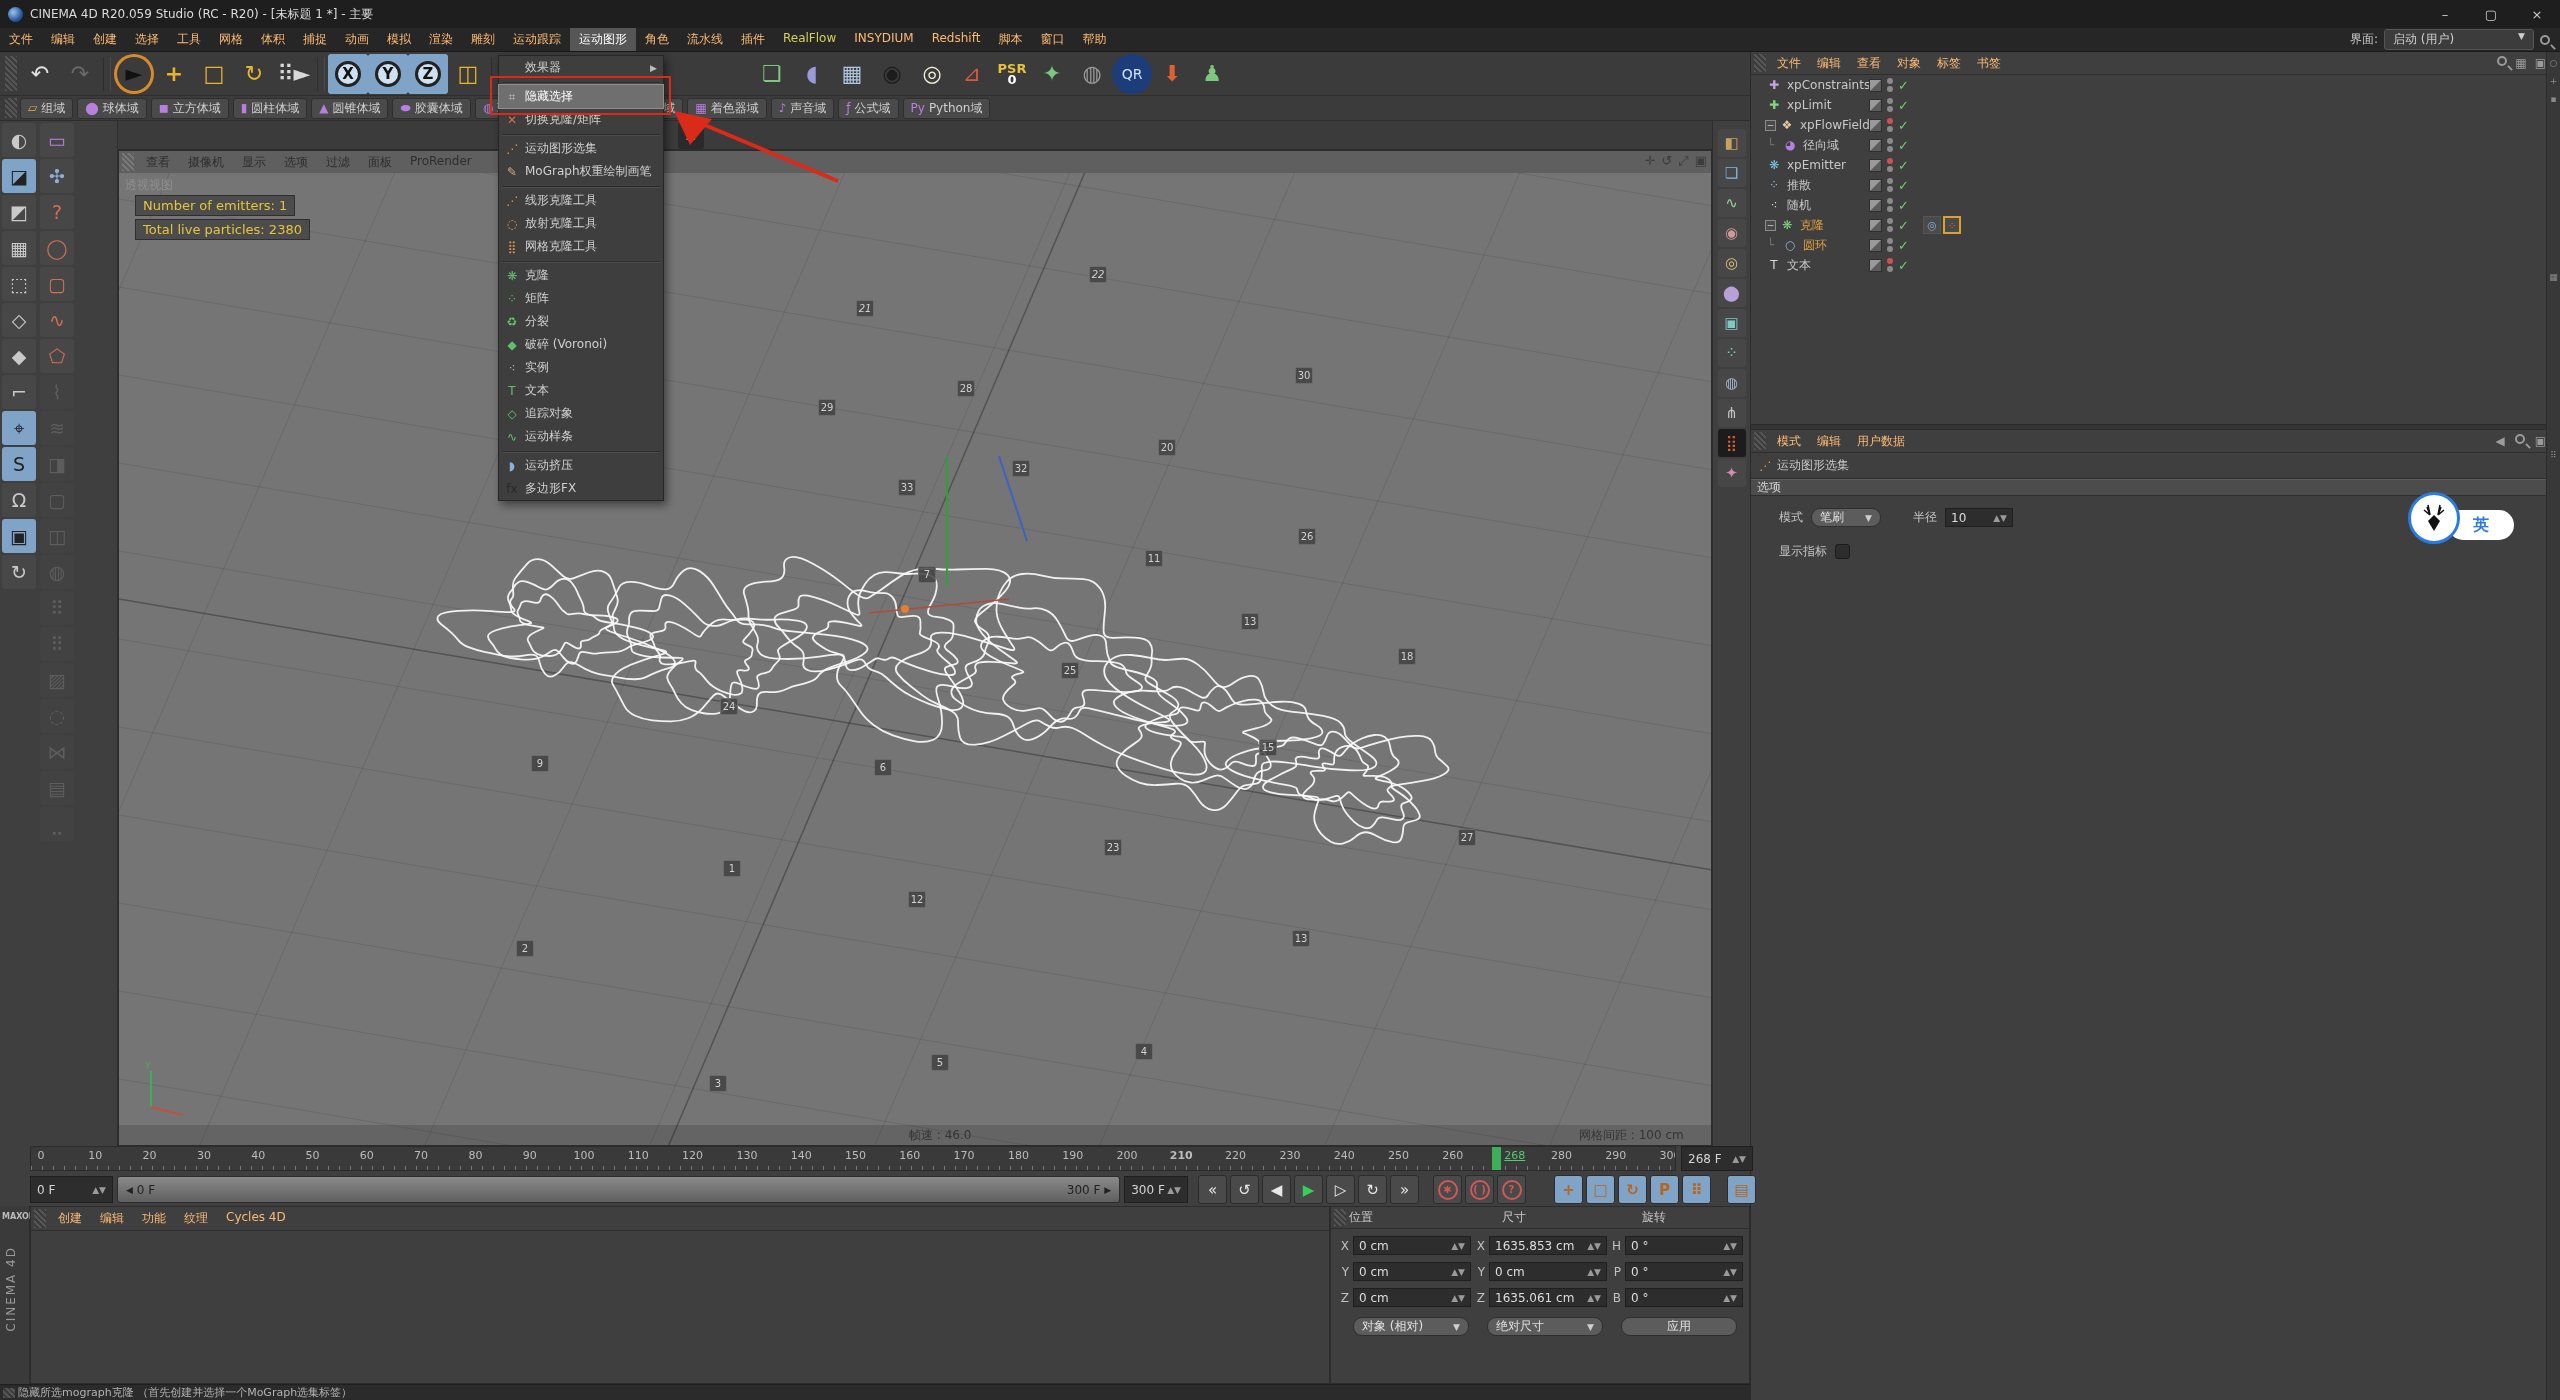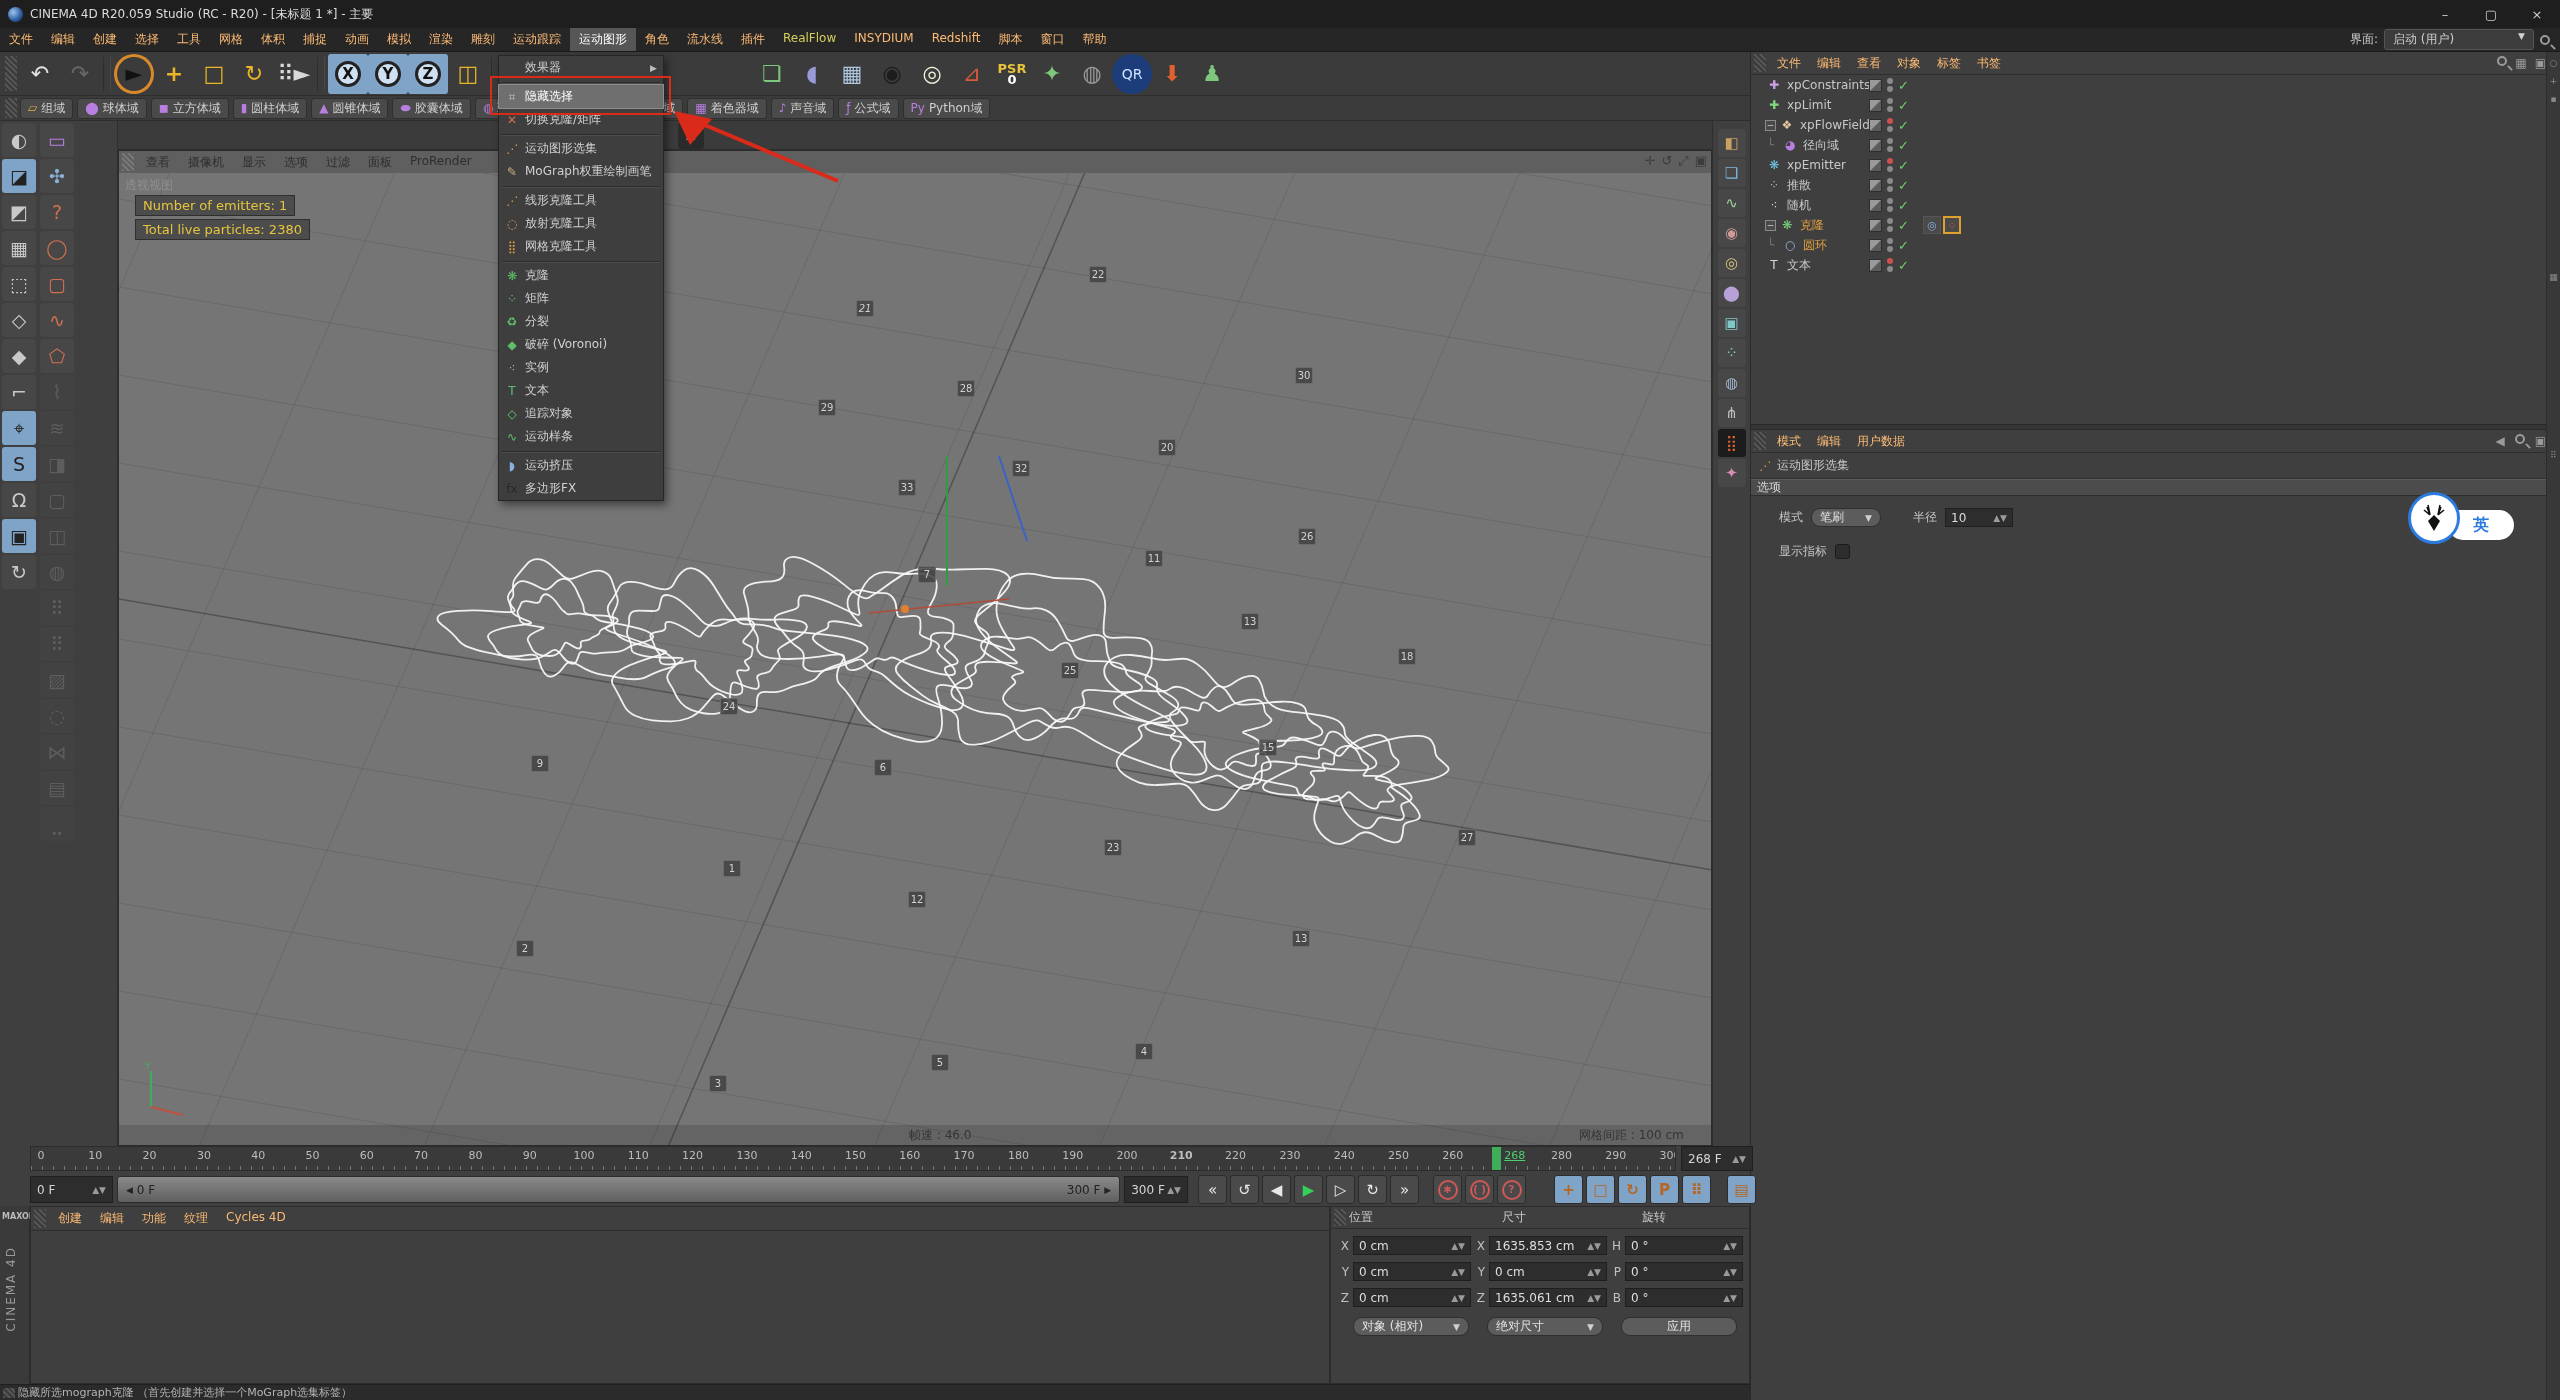--- a/index.html
+++ b/index.html
@@ -374,21 +374,21 @@
           <path d="M1279.8940522831956 641.6153368253072 Q1284.563274242441 644.5330416292402 1288.1739239268495 647.9168076380595 Q1291.784573611258 651.3005736468789 1295.7289098247152 655.6473270339397 Q1299.673246038172 659.9940804210007 1300.6294375035975 663.8818964579988 Q1301.585628969023 667.7697124949968 1297.1308959733346 669.0071393362382 Q1292.6761629776465 670.2445661774794 1288.5168864604761 671.4193201085191 Q1284.357609943306 672.5940740395588 1284.2283575386373 677.5083683049019 Q1284.0991051339688 682.4226625702449 1282.3802056621707 687.4092703012107 Q1280.661306190373 692.3958780321763 1273.5225348129165 691.1705499348761 Q1266.3837634354604 689.9452218375759 1258.6414372384188 685.4593146381894 Q1250.8991110413774 680.973407438803 1245.9887713265555 681.2427074897238 Q1241.0784316117335 681.5120075406446 1236.0353909403318 686.0672346864146 Q1230.99235026893 690.6224618321845 1224.3490335605957 692.2743484603116 Q1217.705716852261 693.9262350884387 1211.8168893082438 690.7216361610181 Q1205.9280617642266 687.5170372335975 1201.8687399870773 682.701956699415 Q1197.8094182099283 677.8868761652324 1196.081873769288 672.3570043567629 Q1194.3543293286477 666.8271325482934 1196.0149850750154 660.5802363283801 Q1197.6756408213832 654.3333401084669 1199.216543721525 650.3225928436309 Q1200.757446621667 646.3118455787949 1196.7749793948929 645.7957213581219 Q1192.7925121681185 645.2795971374491 1186.6439573063722 644.8823299631642 Q1180.4954024446256 644.4850627888795 1179.4485806110529 642.2257227285086 Q1178.4017587774804 639.9663826681376 1177.901619020476 637.7679818420893 Q1177.4014792634714 635.5695810160408 1166.8080664335105 633.7632994450014 Q1156.2146536035496 631.957017873962 1139.2410678708163 628.3906748085078 Q1122.267482138083 624.8243317430538 1113.429242019115 619.870934501398 Q1104.5910019001467 614.9175372597422 1107.419560362198 610.9434374625321 Q1110.2481188242489 606.9693376653221 1116.6278565195453 604.235843877809 Q1123.0075942148414 601.5023500902957 1129.5066824385567 599.5486596973274 Q1136.0057706622717 597.5949693043589 1143.974348280191 596.9958406125332 Q1151.94292589811 596.3967119207076 1158.0004791316735 595.8023422995873 Q1164.058032365237 595.207972678467 1165.7073921595174 592.4922706422565 Q1167.3567519537976 589.7765686060461 1170.2152878303282 587.5848959610048 Q1173.073823706859 585.3932233159634 1180.7737677921864 587.576883386608 Q1188.473711877514 589.7605434572527 1195.2812256773682 592.6921281703137 Q1202.0887394772226 595.6237128833749 1204.0492638477629 593.048939808074 Q1206.0097882183031 590.4741667327731 1207.8069520237677 585.3640705417545 Q1209.6041158292321 580.2539743507359 1214.5343531261283 580.6334434774423 Q1219.4645904230242 581.0129126041486 1224.419716000672 586.4110603799177 Q1229.37484157832 591.8092081556867 1232.7414845785456 595.0244752871494 Q1236.1081275787712 598.239742418612 1240.0950854498078 597.2961862596982 Q1244.0820433208444 596.3526301007844 1249.6203214755592 594.4632835052901 Q1255.1585996302742 592.5739369097957 1262.610515019389 590.5918264211912 Q1270.0624304085034 588.6097159325867 1280.3505486878557 586.4808740648084 Q1290.638666967208 584.35203219703 1300.129227272479 584.969581811094 Q1309.6197875777502 585.5871314251581 1312.7932487222138 590.142055619639 Q1315.9667098666773 594.69697981412 1316.0760047928775 599.7395652863436 Q1316.1852997190774 604.782150758567 1320.4069955488012 608.2521422749912 Q1324.628691378525 611.7221337914156 1328.3309103089673 615.4589969167283 Q1332.0331292394094 619.1958600420411 1324.514636268495 623.4442252834676 Q1316.9961432975806 627.6925905248943 1301.9251993398325 630.2119867486078 Q1286.8542553820841 632.7313829723215 1278.7186341525837 633.8060737138078 Q1270.5830129230833 634.8807644552941 1272.903921623517 636.7891982383342 Q1275.2248303239503 638.6976320213741 1279.8940522831956 641.6153368253072 Z" fill="none" stroke="rgba(250,250,250,0.93)" stroke-width="1.8" stroke-linejoin="round"></path>
           <path d="M1291.6616597546904 644.2117393100813 Q1293.5663278546367 646.9310236923208 1291.6772224980768 648.7716539617795 Q1289.7881171415168 650.6122842312382 1286.0494699621238 651.5659521191199 Q1282.3108227827308 652.5196200070014 1282.1821138848882 654.9919107691244 Q1282.0534049870455 657.4642015312473 1284.0142230355953 661.7029778756457 Q1285.975041084145 665.9417542200441 1283.5041285943412 667.9654334150233 Q1281.0332161045371 669.9891126100025 1274.5493231306973 668.4374787504152 Q1268.0654301568575 666.8858448908278 1263.6426721705232 666.4369531825622 Q1259.2199141841888 665.9880614742966 1257.558762041347 669.3282444611174 Q1255.8976098985052 672.6684274479381 1252.8524490174868 675.4894269873232 Q1249.8072881364685 678.3104265267082 1244.743239715912 676.6581537728039 Q1239.6791912953556 675.0058810188995 1235.139292654815 670.8113654126737 Q1230.5993940142748 666.6168498064478 1227.5597698132356 662.5551465557016 Q1224.520145612196 658.4934433049555 1222.9760047525224 654.4829934198503 Q1221.4318638928485 650.4725435347453 1220.8225546778235 647.5156851317972 Q1220.2132454627983 644.5588267288492 1217.7874911359409 644.8411347271531 Q1215.3617368090834 645.1234427254568 1209.9897864281475 647.1153961121515 Q1204.6178360472118 649.1073494988462 1200.1210861383365 649.1412526848894 Q1195.6243362294613 649.1751558709325 1193.5720241152785 647.4887200525172 Q1191.5197120010957 645.8022842341019 1186.3693574334545 645.0378106416508 Q1181.2190028658133 644.2733370491998 1170.5677965701927 643.9050976751137 Q1159.9165902745722 643.5368583010277 1151.627529972464 641.3566609808611 Q1143.3384696703558 639.1764636606944 1144.0247149386196 635.7192977091422 Q1144.7109602068833 632.26213175759 1150.154072545491 629.3438418536573 Q1155.5971848840989 626.4255519497244 1159.82142298158 624.2467373556024 Q1164.0456610790613 622.0679227614804 1167.5097102270104 620.3580028764824 Q1170.9737593749594 618.6480829914843 1174.1099988048622 617.2985043878825 Q1177.2462382347649 615.9489257842808 1177.4368086265058 613.9465874444522 Q1177.6273790182468 611.9442491046237 1176.7861856500665 609.336881895707 Q1175.9449922818862 606.7295146867904 1179.489263857103 605.974631775068 Q1183.0335354323197 605.2197488633458 1189.3893002896466 606.6122724159789 Q1195.7450651469737 608.004795968612 1198.3269775806345 607.6046480288129 Q1200.9088900142954 607.2045000890138 1200.0620185132525 603.6868096092435 Q1199.2151470122099 600.1691191294733 1200.9314065814651 598.2406108483165 Q1202.6476661507204 596.3121025671595 1207.5380069464363 598.6806851698198 Q1212.428347742152 601.0492677724801 1216.251619662938 603.42085123789 Q1220.0748915837241 605.7924347032998 1222.0960586116043 604.2194836839611 Q1224.1172256394848 602.6465326646224 1226.77600669826 599.0589199119959 Q1229.4347877570353 595.4713071593694 1233.6023345461595 592.5352378710248 Q1237.7698813352833 589.5991685826802 1243.3363059744484 587.2166694909001 Q1248.9027306136134 584.8341703991199 1255.2036933495306 583.9838404320274 Q1261.5046560854478 583.1335104649348 1265.6881128360137 585.9702066135414 Q1269.8715695865794 588.806902762148 1270.7113922293925 593.7638552823797 Q1271.5512148722053 598.7208078026115 1272.7782182950232 602.0870847414628 Q1274.005221717841 605.4533616803141 1277.1051780309494 607.4180807208095 Q1280.2051343440578 609.382799761305 1279.5604316237382 612.5350200743399 Q1278.9157289034185 615.6872403873748 1272.0578553253713 619.4441197485813 Q1265.199981747324 623.2009991097879 1259.9366197001775 625.2941918346012 Q1254.673257653031 627.3873845594146 1257.5734452198083 628.2895643128379 Q1260.4736327865855 629.1917440662612 1267.2866472031824 630.6551864505293 Q1274.0996616197795 632.1186288347973 1278.8297853176775 634.2800375885375 Q1283.5599090155756 636.4414463422778 1286.65845033516 638.9669506350598 Q1289.7569916547443 641.4924549278418 1291.6616597546904 644.2117393100813 Z" fill="none" stroke="rgba(250,250,250,0.93)" stroke-width="1.8" stroke-linejoin="round"></path>
           <path d="M1268.5074721932297 638.8158569638958 Q1268.0943790272017 640.1465171203334 1270.7062694267647 642.5403462140648 Q1273.3181598263275 644.9341753077962 1274.6043978478083 647.3449640347417 Q1275.8906358692893 649.7557527616872 1272.699424299575 650.3004560067327 Q1269.5082127298606 650.8451592517783 1265.5516359980347 650.566224299653 Q1261.5950592662086 650.2872893475277 1260.5787092447695 651.7260277003159 Q1259.5623592233303 653.1647660531039 1259.0589527384218 655.4177113748672 Q1258.5555462535135 657.6706566966304 1255.3937365495935 657.5260590084192 Q1252.2319268456736 657.3814613202081 1247.7958296871125 654.6963558964171 Q1243.3597325285514 652.011250472626 1240.0887609858967 649.3199970398383 Q1236.817789443242 646.6287436070506 1234.8107603631515 644.8327054475237 Q1232.8037312830613 643.0366672879968 1231.4899626865854 641.9001629421491 Q1230.1761940901092 640.7636585963014 1228.9329155352425 641.3883938028605 Q1227.689636980376 642.0131290094195 1225.2584555080275 644.575752874908 Q1222.827274035679 647.1383767403964 1219.428565881206 648.9602163642456 Q1216.0298577267329 650.7820559880948 1213.4676054025567 650.2547937740314 Q1210.9053530783808 649.727531559968 1208.4923619908304 648.8673286998645 Q1206.0793709032798 648.007125839761 1201.3100435340752 648.3355570182496 Q1196.5407161648707 648.6639881967383 1191.1127939486016 648.4312016299798 Q1185.6848717323326 648.1984150632214 1184.3783342661268 645.9648119753402 Q1183.071796799921 643.731208887459 1185.9137633478176 640.8488427187964 Q1188.755729895714 637.9664765501337 1191.2486182510136 635.9029178938843 Q1193.7415066063131 633.8393592376349 1194.3453897519694 632.3845070051805 Q1194.9492728976254 630.929654772726 1195.2404681459307 629.636866250855 Q1195.5316633942357 628.3440777289838 1195.083120671663 627.0454065316524 Q1194.63457794909 625.7467353343208 1193.0080444517441 624.1598168972172 Q1191.3815109543982 622.5728984601136 1191.772360184314 621.2474952785716 Q1192.1632094142296 619.9220920970296 1196.1326659272668 619.8073166819206 Q1200.102122440304 619.6925412668116 1203.279753921882 619.7787654166806 Q1206.4573854034602 619.8649895665495 1205.6638138647706 618.3030655522795 Q1204.870242326081 616.7411415380094 1203.7825892055403 614.6042360134817 Q1202.6949360849997 612.467330488954 1204.9769578885998 612.323848350984 Q1207.2589796922 612.180366213014 1210.43529555759 613.1499134632691 Q1213.6116114229799 614.1194607135241 1214.4572159567365 613.0090022068978 Q1215.3028204904929 611.8985437002716 1215.1433923334903 608.5791991368201 Q1214.9839641764877 605.2598545733687 1216.1965529350107 602.2752323145139 Q1217.4091416935337 599.290610055659 1220.027183808951 597.5463513617514 Q1222.645225924368 595.8020926678437 1226.0305954649452 595.0617610180956 Q1229.4159650055224 594.3214293683475 1232.877367513679 595.6809534114741 Q1236.338770021836 597.0404774546008 1238.5492076945627 600.6657914212875 Q1240.7596453672895 604.2911053879742 1241.8718091807928 607.4880399630069 Q1242.9839729942958 610.6849745380397 1244.7360667901044 611.8251601443128 Q1246.4881605859132 612.9653457505859 1248.1300768888655 614.0406284359858 Q1249.7719931918175 615.1159111213856 1248.7390048030238 617.6196418329572 Q1247.70601641423 620.1233725445288 1245.6413805324423 622.2739787328928 Q1243.576744650655 624.4245849212568 1245.2113965847843 624.7477125772346 Q1246.8460485189134 625.0708402332123 1252.1642183685592 624.8812599056432 Q1257.482388218205 624.6916795780743 1261.9503851566044 625.4176949789646 Q1266.4183820950038 626.1437103798551 1268.467477574412 627.5345421492598 Q1270.51657305382 628.9253739186644 1271.702009936368 630.4928828627021 Q1272.887446818916 632.0603918067397 1272.7691349743932 633.5949219614849 Q1272.6508231298703 635.1294521162301 1270.7856942445642 636.3073244618441 Q1268.9205653592578 637.4851968074581 1268.5074721932297 638.8158569638958 Z" fill="none" stroke="rgba(250,250,250,0.93)" stroke-width="1.8" stroke-linejoin="round"></path>
           <path d="M828 305 L828 435" stroke="#2f9e3f" stroke-width="2" fill="none"></path>
           <path d="M880 305 L908 390" stroke="#3a62c8" stroke-width="2" fill="none"></path>
           <path d="M750 462 L890 448" stroke="#b24a3a" stroke-width="1.4" fill="none"></path>
           <circle cx="786" cy="458" r="4" fill="#e08030"></circle>
         </svg>
       <div id="badges">
           <div class="badge" style="left: 737px; top: 149px; font-style: italic;">21</div>
-          <div class="badge" style="left: 970px; top: 115px;">22</div>
+          <div class="badge" style="left: 970px; top: 115px; font-style: italic;">22</div>
           <div class="badge" style="left: 1176px; top: 216px;">30</div>
           <div class="badge" style="left: 699px; top: 248px;">29</div>
           <div class="badge" style="left: 838px; top: 229px;">28</div>
           <div class="badge" style="left: 1039px; top: 288px;">20</div>
           <div class="badge" style="left: 779px; top: 328px;">33</div>
           <div class="badge" style="left: 893px; top: 309px;">32</div>
           <div class="badge" style="left: 1179px; top: 377px;">26</div>
           <div class="badge" style="left: 1026px; top: 399px;">11</div>
           <div class="badge" style="left: 799px; top: 415px;">7</div>
           <div class="badge" style="left: 942px; top: 511px;">25</div>

